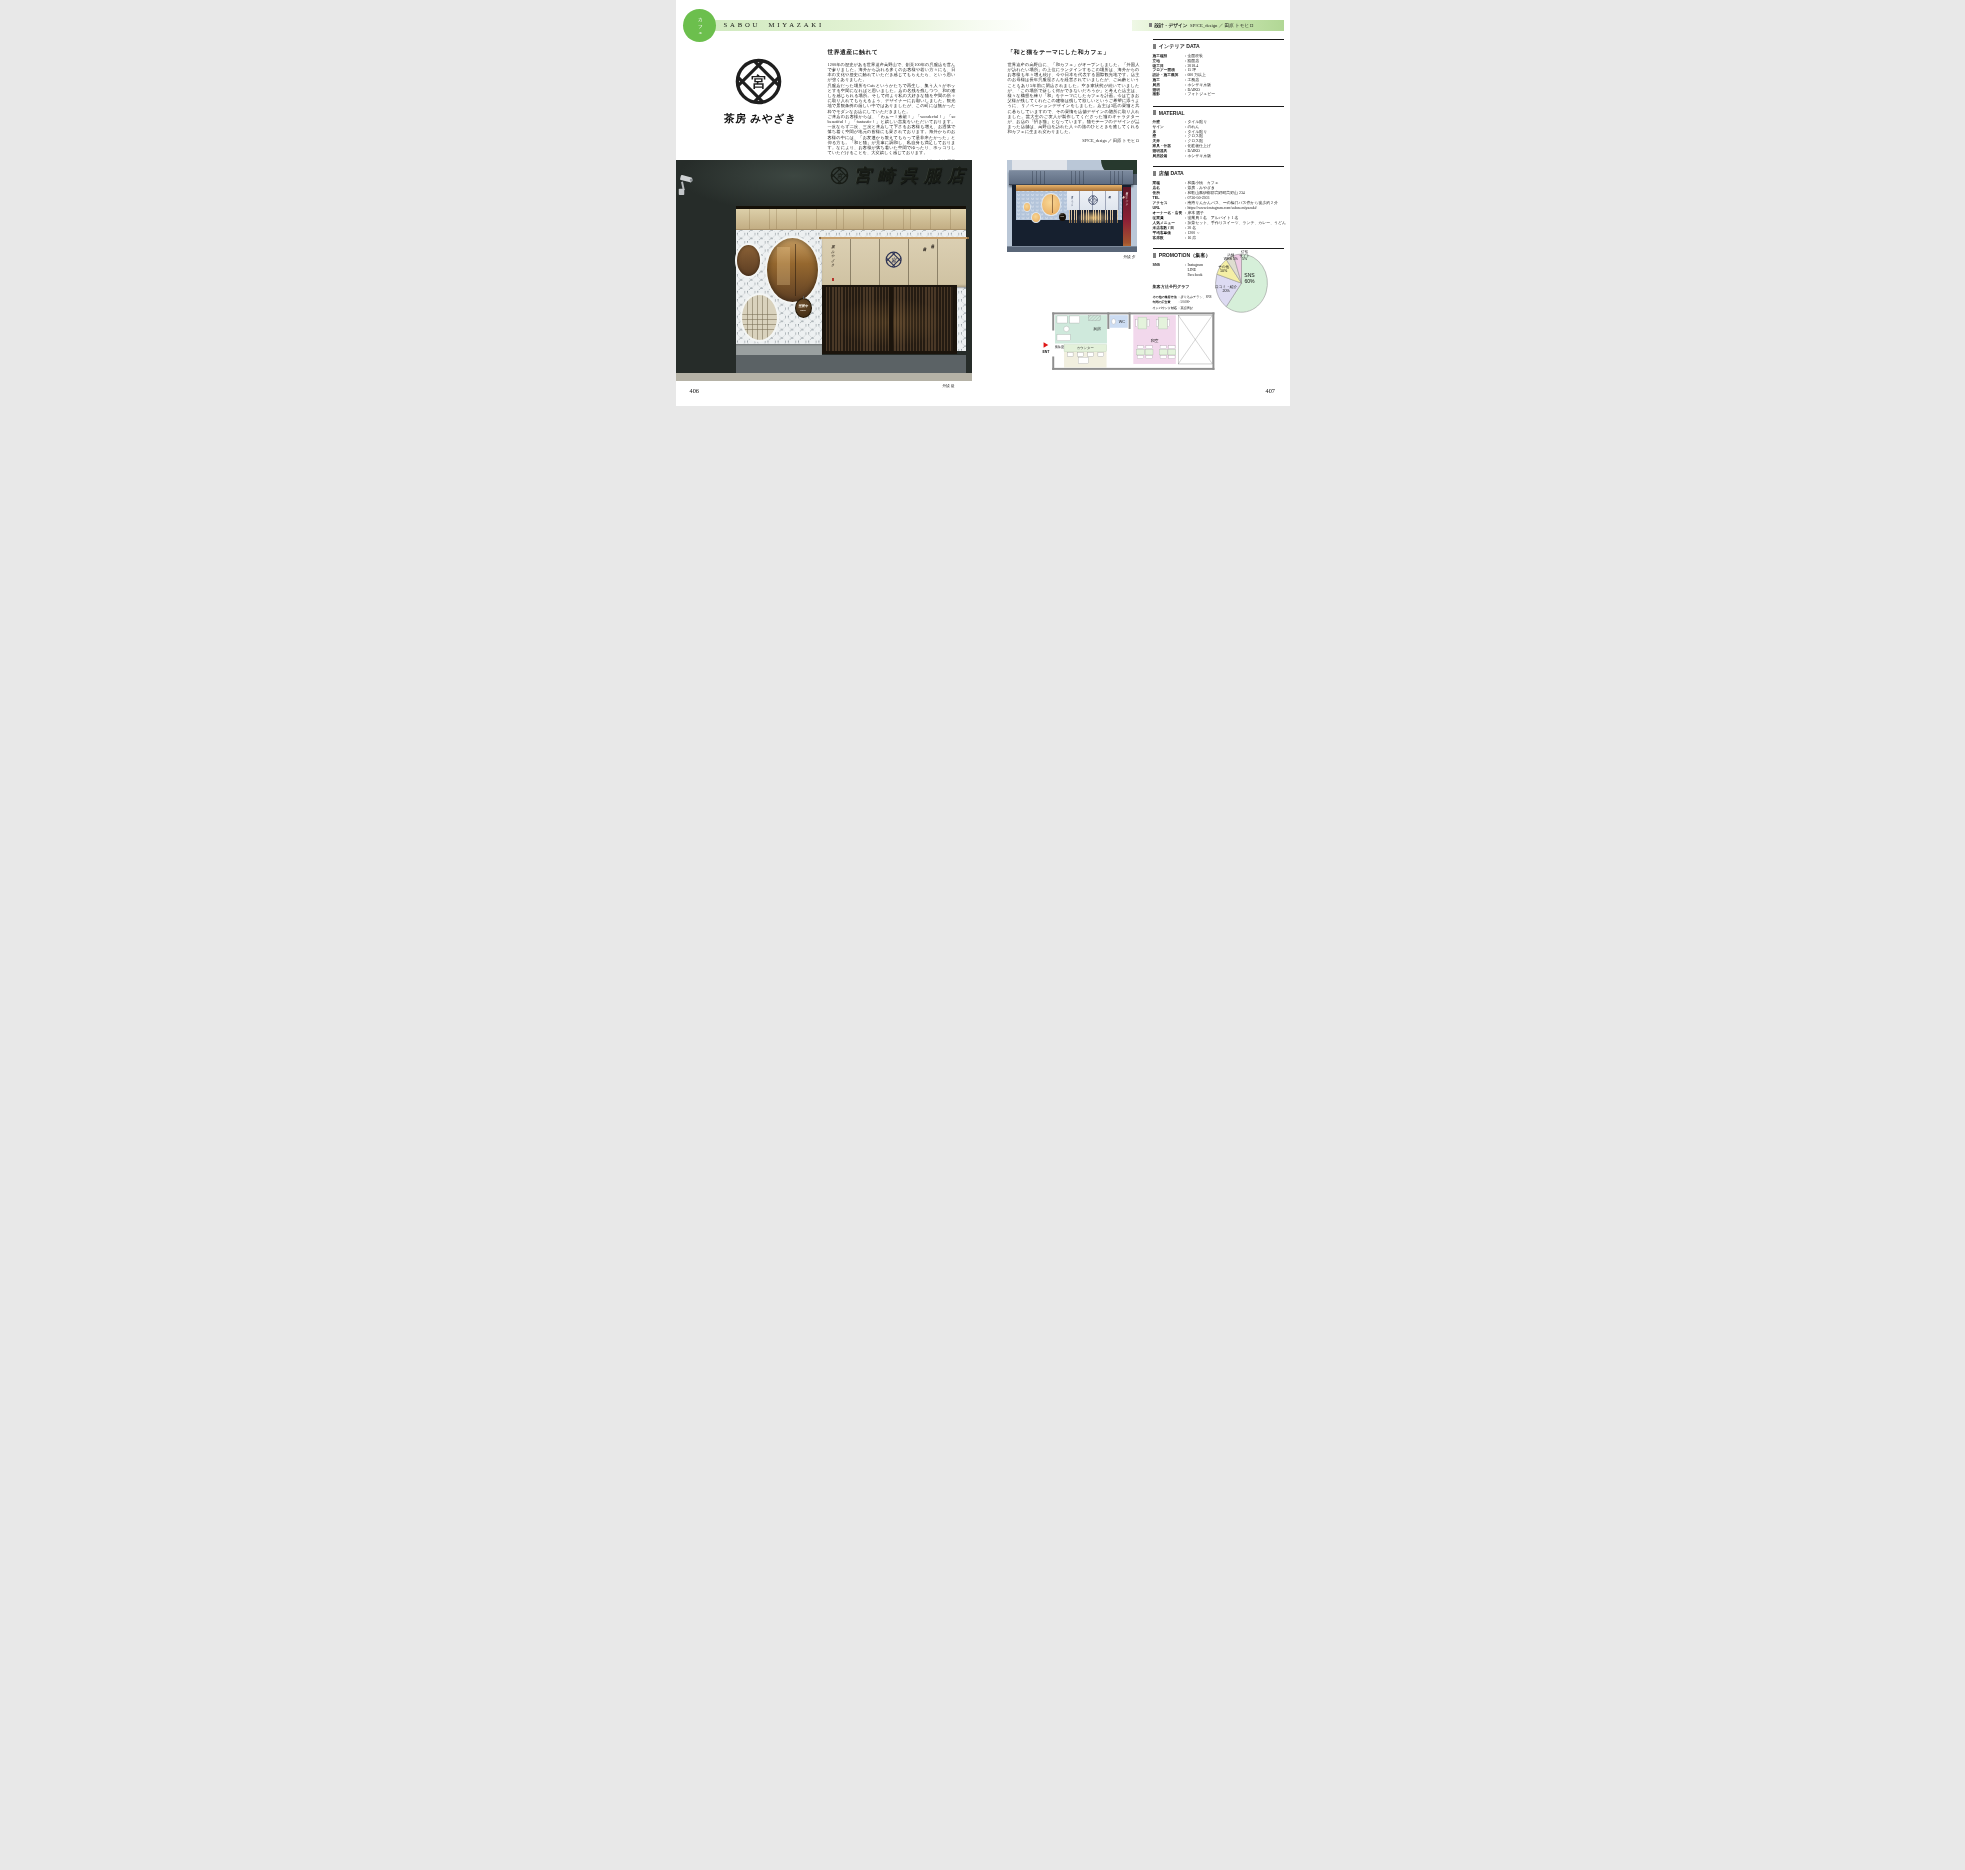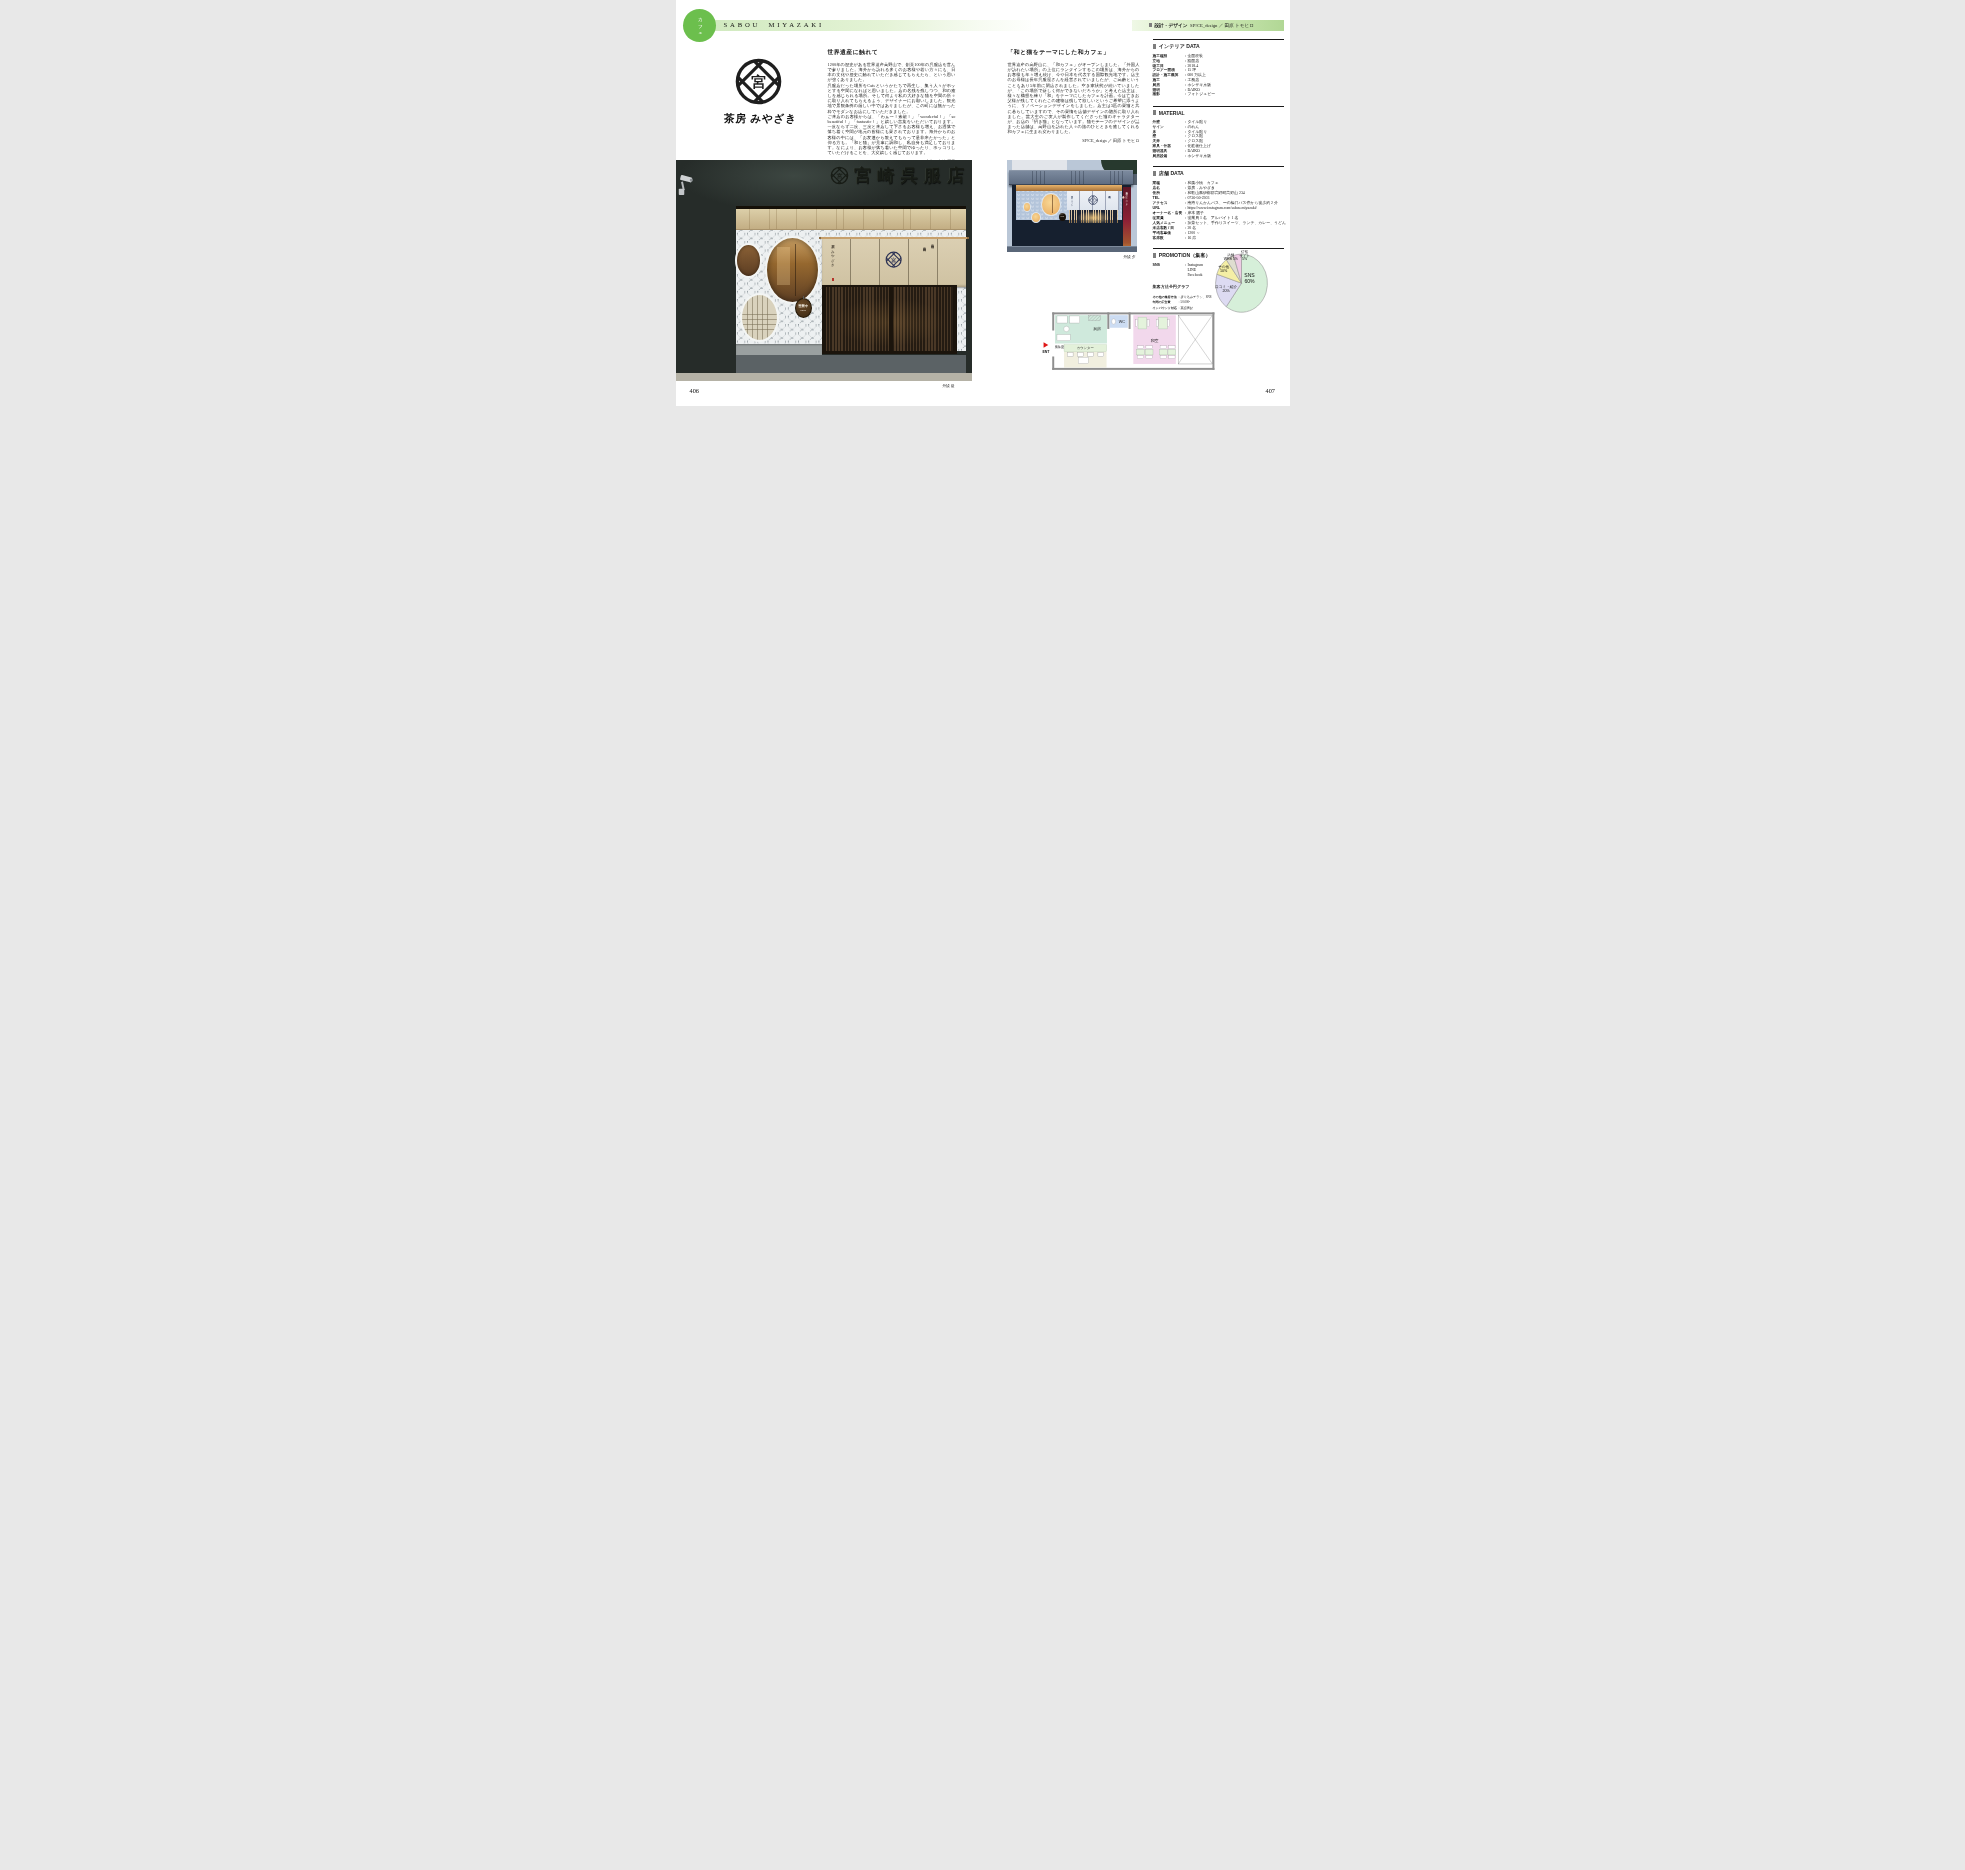--- a/index.html
+++ b/index.html
@@ -56,21 +56,21 @@
   .promo-rows .row{ line-height:5.5px; }
   .promo-rows .lab{ flex:0 0 25px; font-size:3px; }
   .promo-rows .sep{ font-size:3.1px; }
   .promo-rows .val{ font-size:3.1px; }
   
   .pie-box{ position:absolute; left:538px; top:250px; width:55px; height:64px; }
   .pie-label{ position:absolute; transform:translateX(-50%); text-align:center;
     font-family:"Liberation Sans","DejaVu Sans",sans-serif; font-weight:500; color:#111;
     white-space:pre-line; line-height:1.08; }
   
-  .photo{ position:absolute; overflow:hidden; }
+  .photo{ position:absolute; overflow:hidden;font-style:italic; }
   .caption{ position:absolute; font-family:"Liberation Sans","DejaVu Sans",sans-serif;
     font-size:3.7px; color:#222; text-align:right; }
   
   .photo-day{ left:0; top:160px; width:296px; height:221px; background:#262c29; }
   .granite{ position:absolute; inset:0;
     background-image:
       radial-gradient(165px 51px at 118px 15.7px, rgba(120,140,130,.28), rgba(120,140,130,0) 70%),
       linear-gradient(to right, rgba(150,170,160,.14) 0.4px, transparent 0.4px),
       linear-gradient(to bottom, rgba(150,170,160,.14) 0.4px, transparent 0.4px);
     background-size:auto,25px 100%,100% 21px; }

